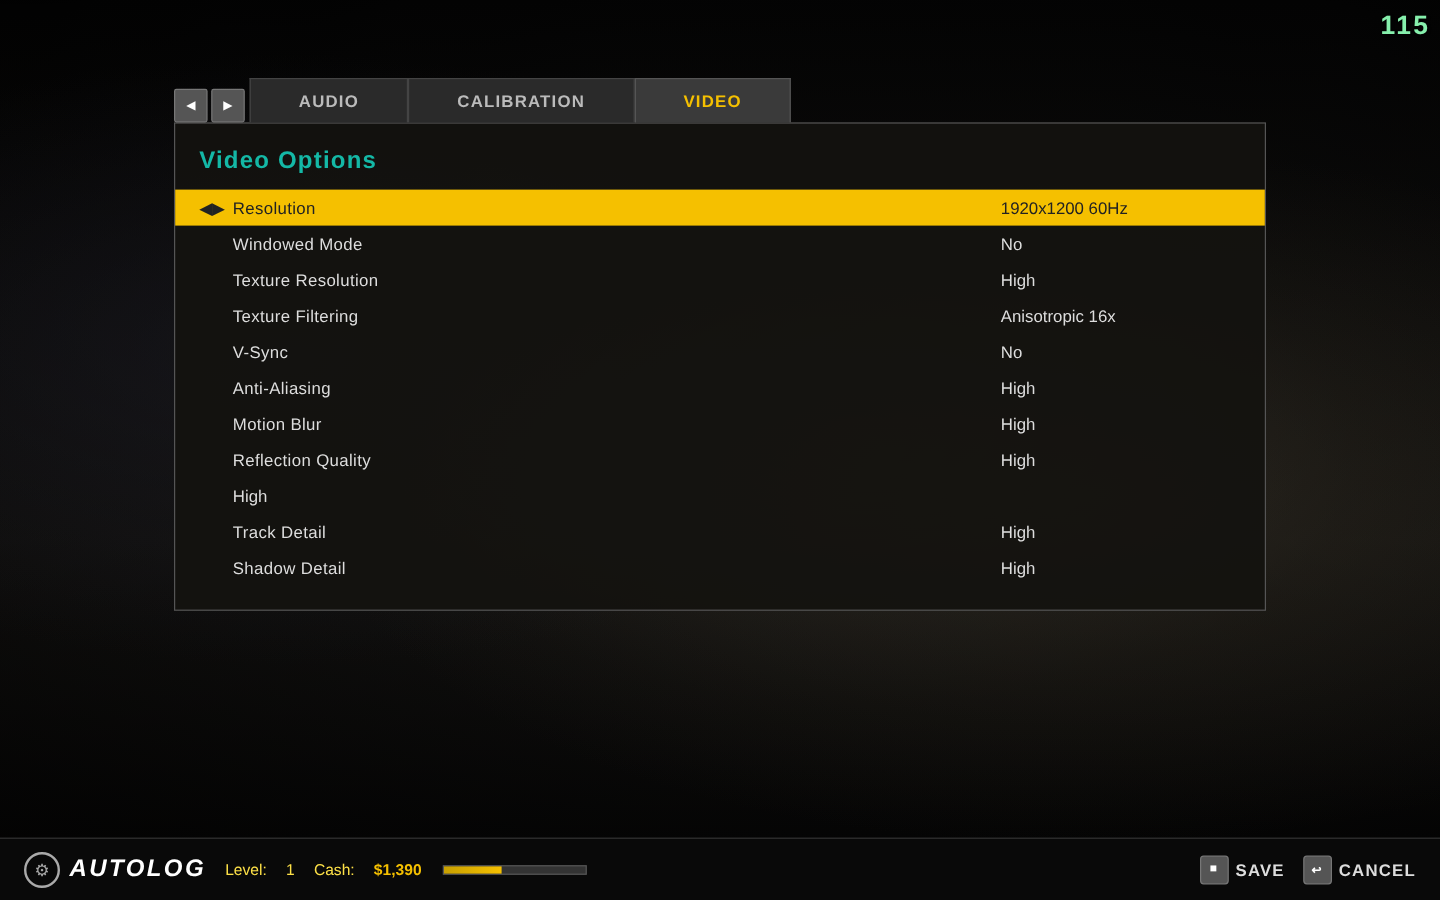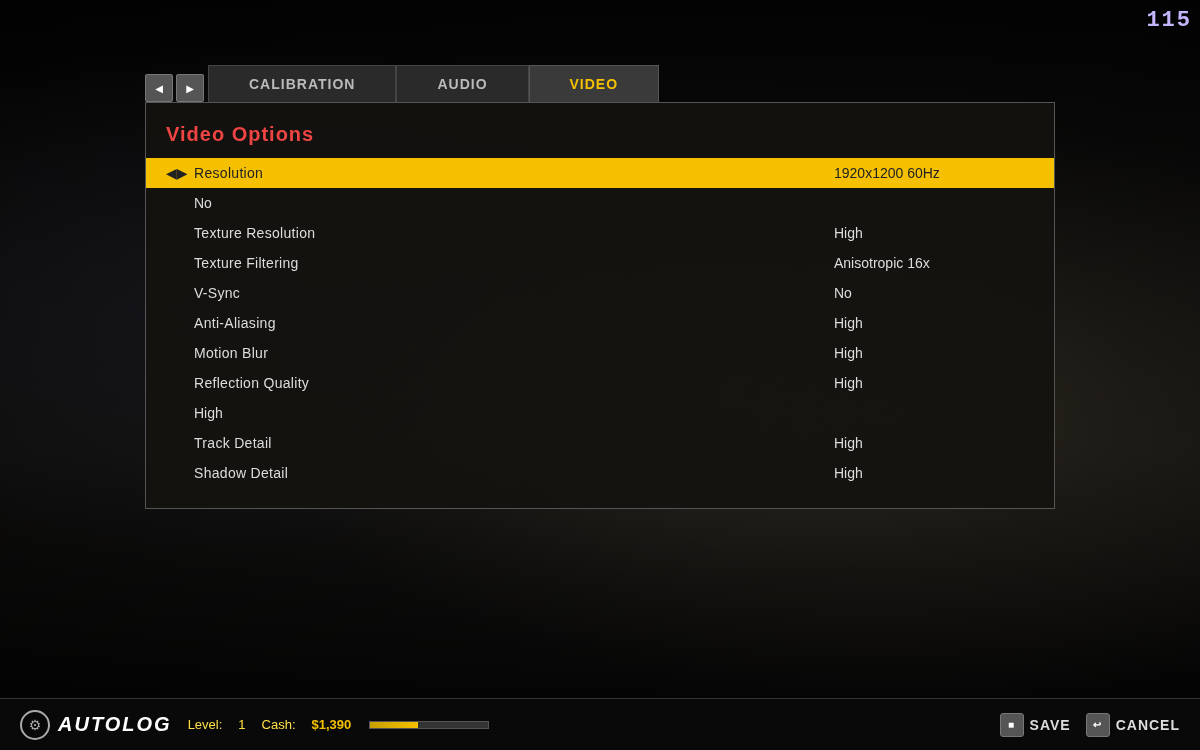--- a/index.html
+++ b/index.html
@@ -31,24 +31,24 @@
         radial-gradient(ellipse at 20% 40%, rgba(30,30,40,0.5) 0%, transparent 40%),
         linear-gradient(180deg, rgba(0,0,0,0.7) 0%, rgba(20,18,15,0.4) 60%, rgba(0,0,0,0.8) 100%);
     }
 
     
     .hud-counter {
       position: absolute;
       top: 8px;
       right: 8px;
       z-index: 10;
-      color: #c4b5fd;
+      color: #86efac;
       font-size: 22px;
       font-weight: bold;
-      font-family: Liberation Mono, monospace;
+      font-family: Liberation Sans, sans-serif;
       letter-spacing: 2px;
       text-shadow: 1px 1px 2px #000;
     }
 
     
     .menu-container {
       position: absolute;
       top: 65px;
       left: 145px;
       right: 145px;
@@ -104,21 +104,21 @@
     }
 
     
     .options-panel {
       background: rgba(20, 18, 15, 0.92);
       border: 1px solid #555;
       padding: 20px 0 20px 0;
     }
 
     .panel-title {
-      color: #ef4444;
+      color: #14b8a6;
       font-size: 20px;
       font-weight: bold;
       padding: 0 20px 12px 20px;
       letter-spacing: 1px;
     }
 
     
     .settings-list {
       width: 100%;
     }
@@ -268,38 +268,39 @@
 
 <div class="hud-counter">115</div>
 
 <div class="menu-container">
 
   <div class="tabs">
     <div class="tab-arrows">
       <div class="tab-arrow-btn">◀</div>
       <div class="tab-arrow-btn">▶</div>
     </div>
+    <div class="tab">Audio</div>
     <div class="tab">Calibration</div>
-    <div class="tab">Audio</div>
     <div class="tab active">Video</div>
   </div>
 
   <div class="options-panel">
     <div class="panel-title">Video Options</div>
 
     <div class="settings-list">
 
       <div class="setting-row selected">
         <span class="row-arrow">◀▶</span>
         <span class="setting-name">Resolution</span>
         <span class="setting-value">1920x1200 60Hz</span>
       </div>
 
       <div class="setting-row">
         <span class="row-arrow"></span>
+        <span class="setting-name">Windowed Mode</span>
         <span class="setting-value">No</span>
       </div>
 
       <div class="setting-row">
         <span class="row-arrow"></span>
         <span class="setting-name">Texture Resolution</span>
         <span class="setting-value">High</span>
       </div>
 
       <div class="setting-row">

